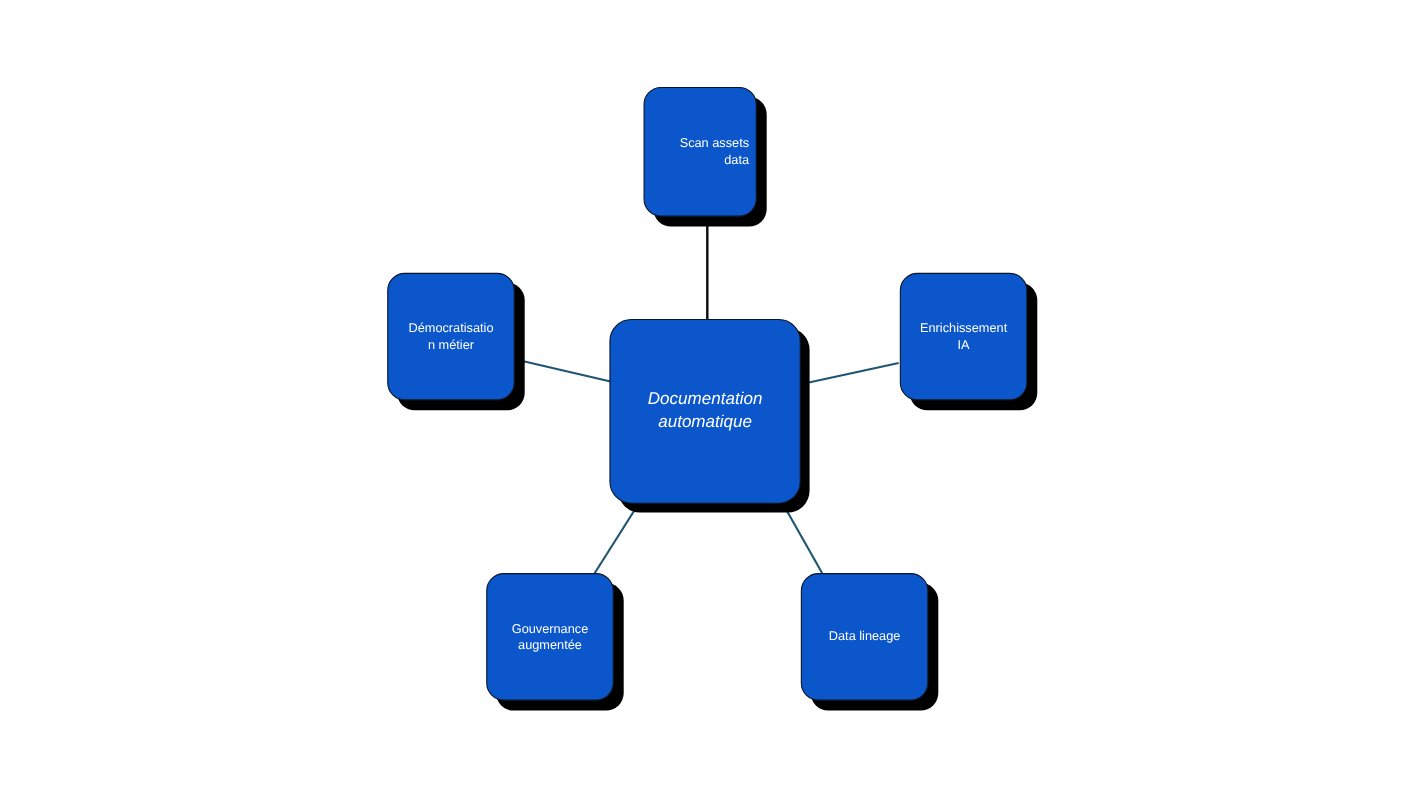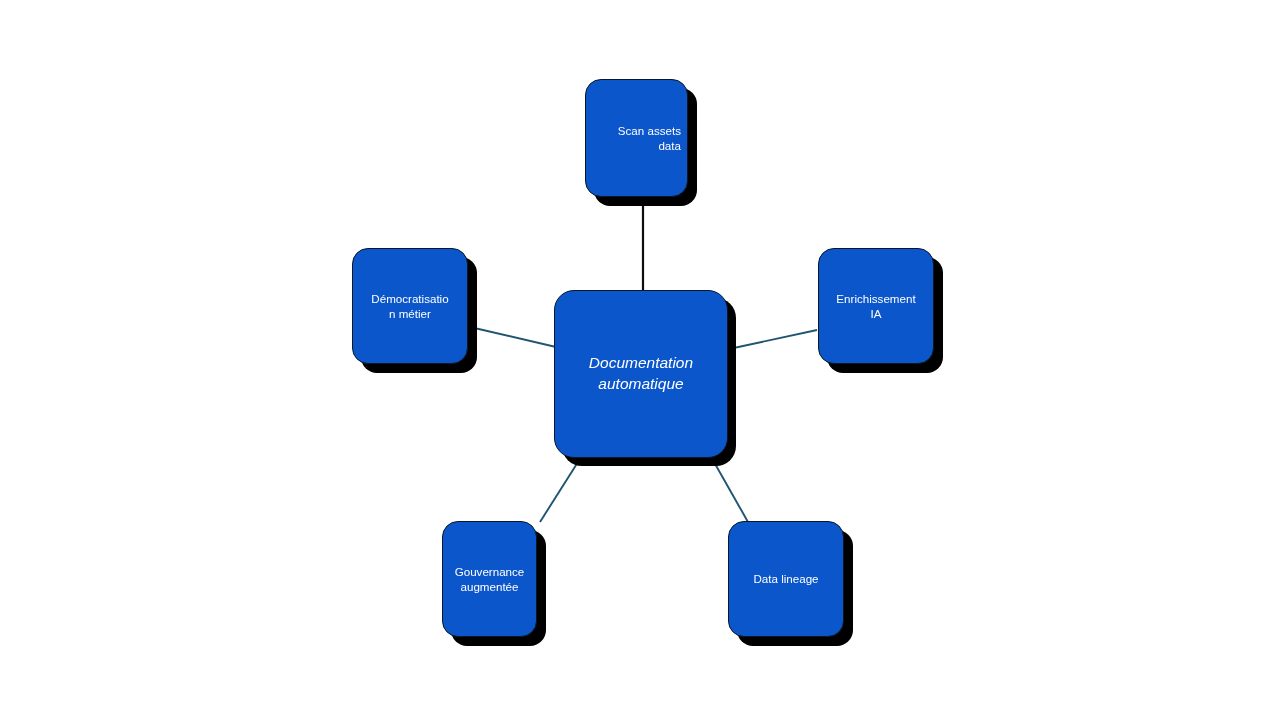--- a/index.html
+++ b/index.html
@@ -89,21 +89,21 @@
 data</span>
       </div>
       <div class="node satellite" style="left: 352px; top: 248px; width: 116px; height: 116px; background: rgb(11, 86, 203); border-color: rgb(10, 23, 38); color: rgb(255, 255, 255); text-align: center;">
         <span class="label">Démocratisatio
 n métier</span>
       </div>
       <div class="node satellite" style="left: 818px; top: 248px; width: 116px; height: 116px; background: rgb(11, 86, 203); border-color: rgb(10, 23, 38); color: rgb(255, 255, 255);">
         <span class="label">Enrichissement
 IA</span>
       </div>
-      <div class="node satellite" style="left: 442px; top: 521px; width: 95px; height: 116px; background: rgb(11, 86, 203); border-color: rgb(10, 23, 38); color: rgb(255, 255, 255);">
+      <div class="node satellite" style="left: 442px; top: 521px; width: 116px; height: 116px; background: rgb(11, 86, 203); border-color: rgb(10, 23, 38); color: rgb(255, 255, 255);">
         <span class="label">Gouvernance
 augmentée</span>
       </div>
       <div class="node satellite" style="left: 728px; top: 521px; width: 116px; height: 116px; background: rgb(11, 86, 203); border-color: rgb(10, 23, 38); color: rgb(255, 255, 255); border-radius: 16px;">
         <span class="label">Data lineage</span>
       </div>
     </div>
 
 </div>
 

